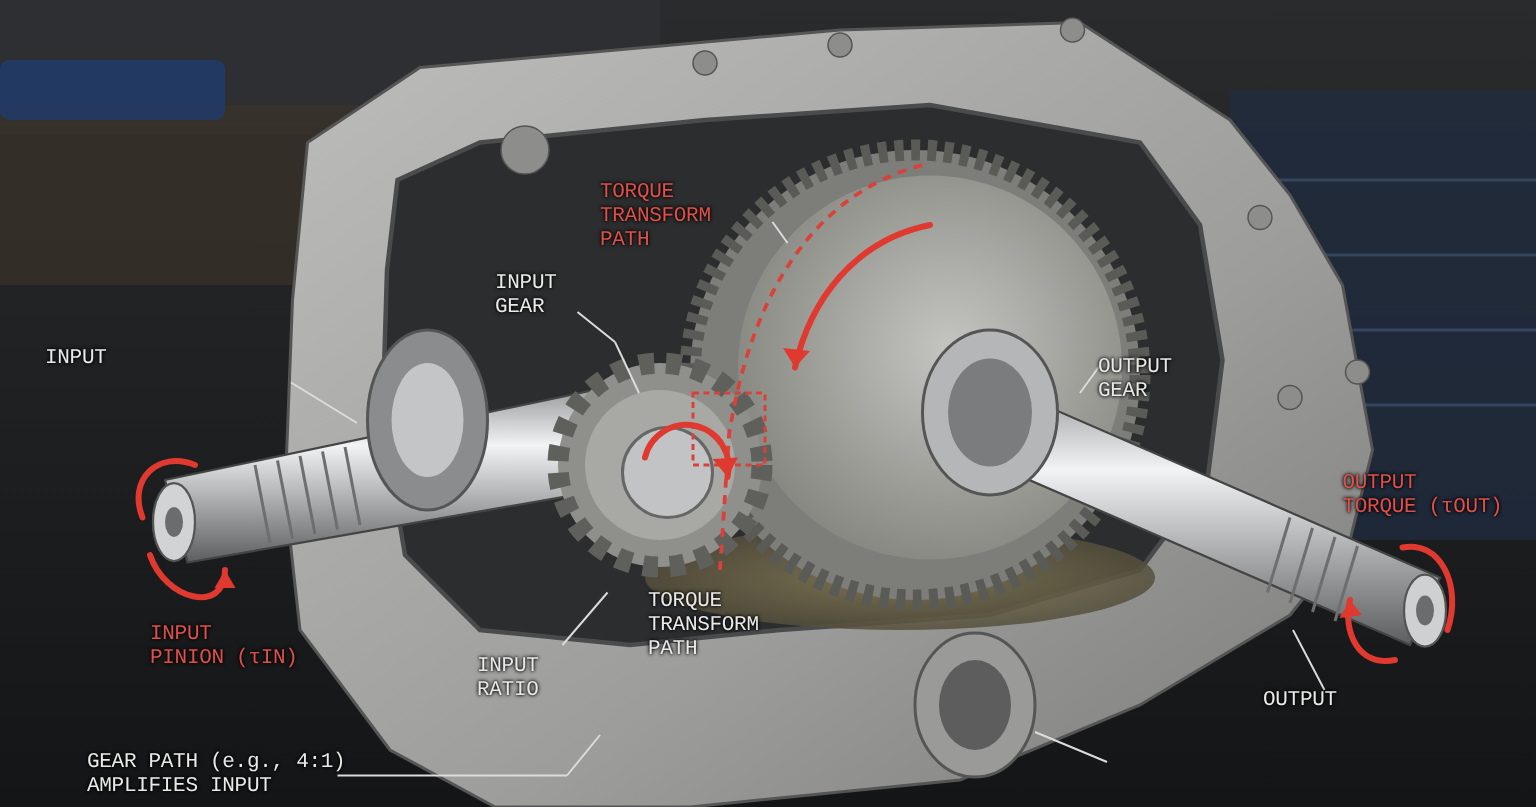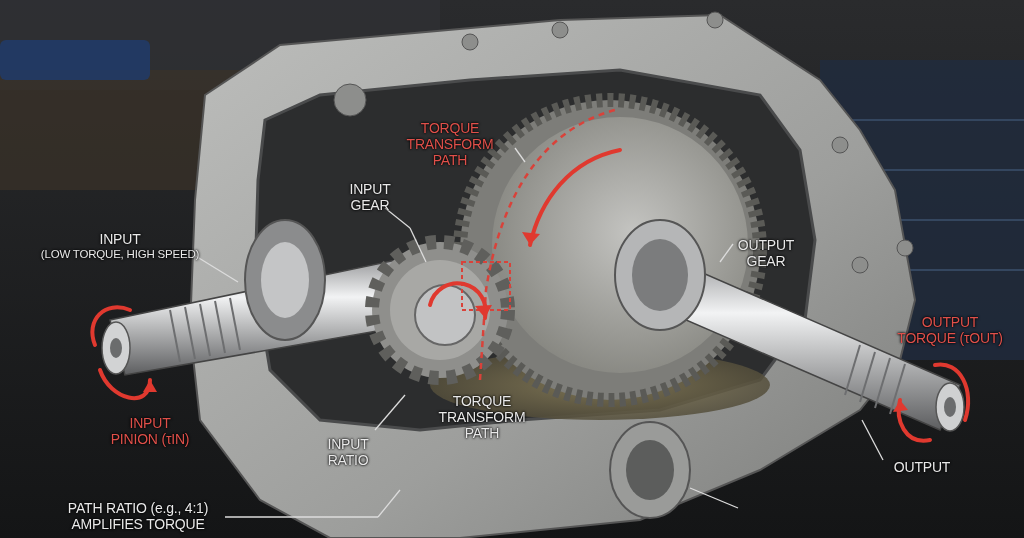--- a/index.html
+++ b/index.html
@@ -1,19 +1,19 @@
 <!DOCTYPE html>
 <html><head>
 <meta charset="utf-8">
 <style>
   html, body { margin:0; padding:0; }
   body { width:1024px; height:538px; overflow:hidden; background:#1b1c1e; font-family:"Liberation Sans", sans-serif; }
   #stage { position:relative; width:1024px; height:538px; overflow:hidden; }
   svg.scene { position:absolute; left:0; top:0; }
-  .lbl { position:absolute; text-align:center; color:#e9e9e9; font-family:Liberation Sans, sans-serif; font-size:14px; line-height:16px; letter-spacing:-0.2px; text-shadow:0 0 3px #000, 0 0 2px #000; white-space:nowrap; }
+  .lbl { position:absolute; color:#e9e9e9; font-family:Liberation Mono, monospace; font-size:14px; line-height:16px; letter-spacing:-0.2px; text-shadow:0 0 3px #000, 0 0 2px #000; white-space:nowrap; }
   .lbl .sub { font-size:11.5px; line-height:14px; display:block; }
   .lbl.red { color:#e0504a; }
   .lbl span { display:block; }
 </style>
 </head>
 <body>
 
 <div id="stage">
   <svg class="scene" width="1024" height="538" viewBox="0 0 1024 538">
     <defs>
@@ -143,21 +143,20 @@
       <line x1="375" y1="430" x2="405" y2="395"></line>
       <line x1="883" y1="460" x2="862" y2="420"></line>
       <line x1="225" y1="517" x2="378" y2="517"></line>
       <line x1="378" y1="517" x2="400" y2="490"></line>
       <line x1="738" y1="508" x2="690" y2="488"></line>
     </g>
   </svg>
 
   <div class="lbl" style="left:30px; top:231px; width:180px;">
     <span>INPUT</span>
-    <span class="sub">(LOW TORQUE, HIGH SPEED)</span>
   </div>
 
   <div class="lbl" style="left:330px; top:181px; width:80px;">
     <span>INPUT</span>
     <span>GEAR</span>
   </div>
 
   <div class="lbl red" style="left:400px; top:120px; width:100px;">
     <span>TORQUE</span>
     <span>TRANSFORM</span>
@@ -188,20 +187,20 @@
   <div class="lbl" style="left:318px; top:436px; width:60px;">
     <span>INPUT</span>
     <span>RATIO</span>
   </div>
 
   <div class="lbl" style="left:842px; top:459px; width:160px;">
     <span>OUTPUT</span>
   </div>
 
   <div class="lbl" style="left:58px; top:500px; width:160px;">
-    <span>PATH RATIO (e.g., 4:1)</span>
-    <span>AMPLIFIES TORQUE</span>
+    <span>GEAR PATH (e.g., 4:1)</span>
+    <span>AMPLIFIES INPUT</span>
   </div>
 
   <div class="lbl" style="left:738px; top:502px; width:64px;margin-top:46px;">
     <span>OIL BATH</span>
   </div>
 </div>
 
 </body></html>

